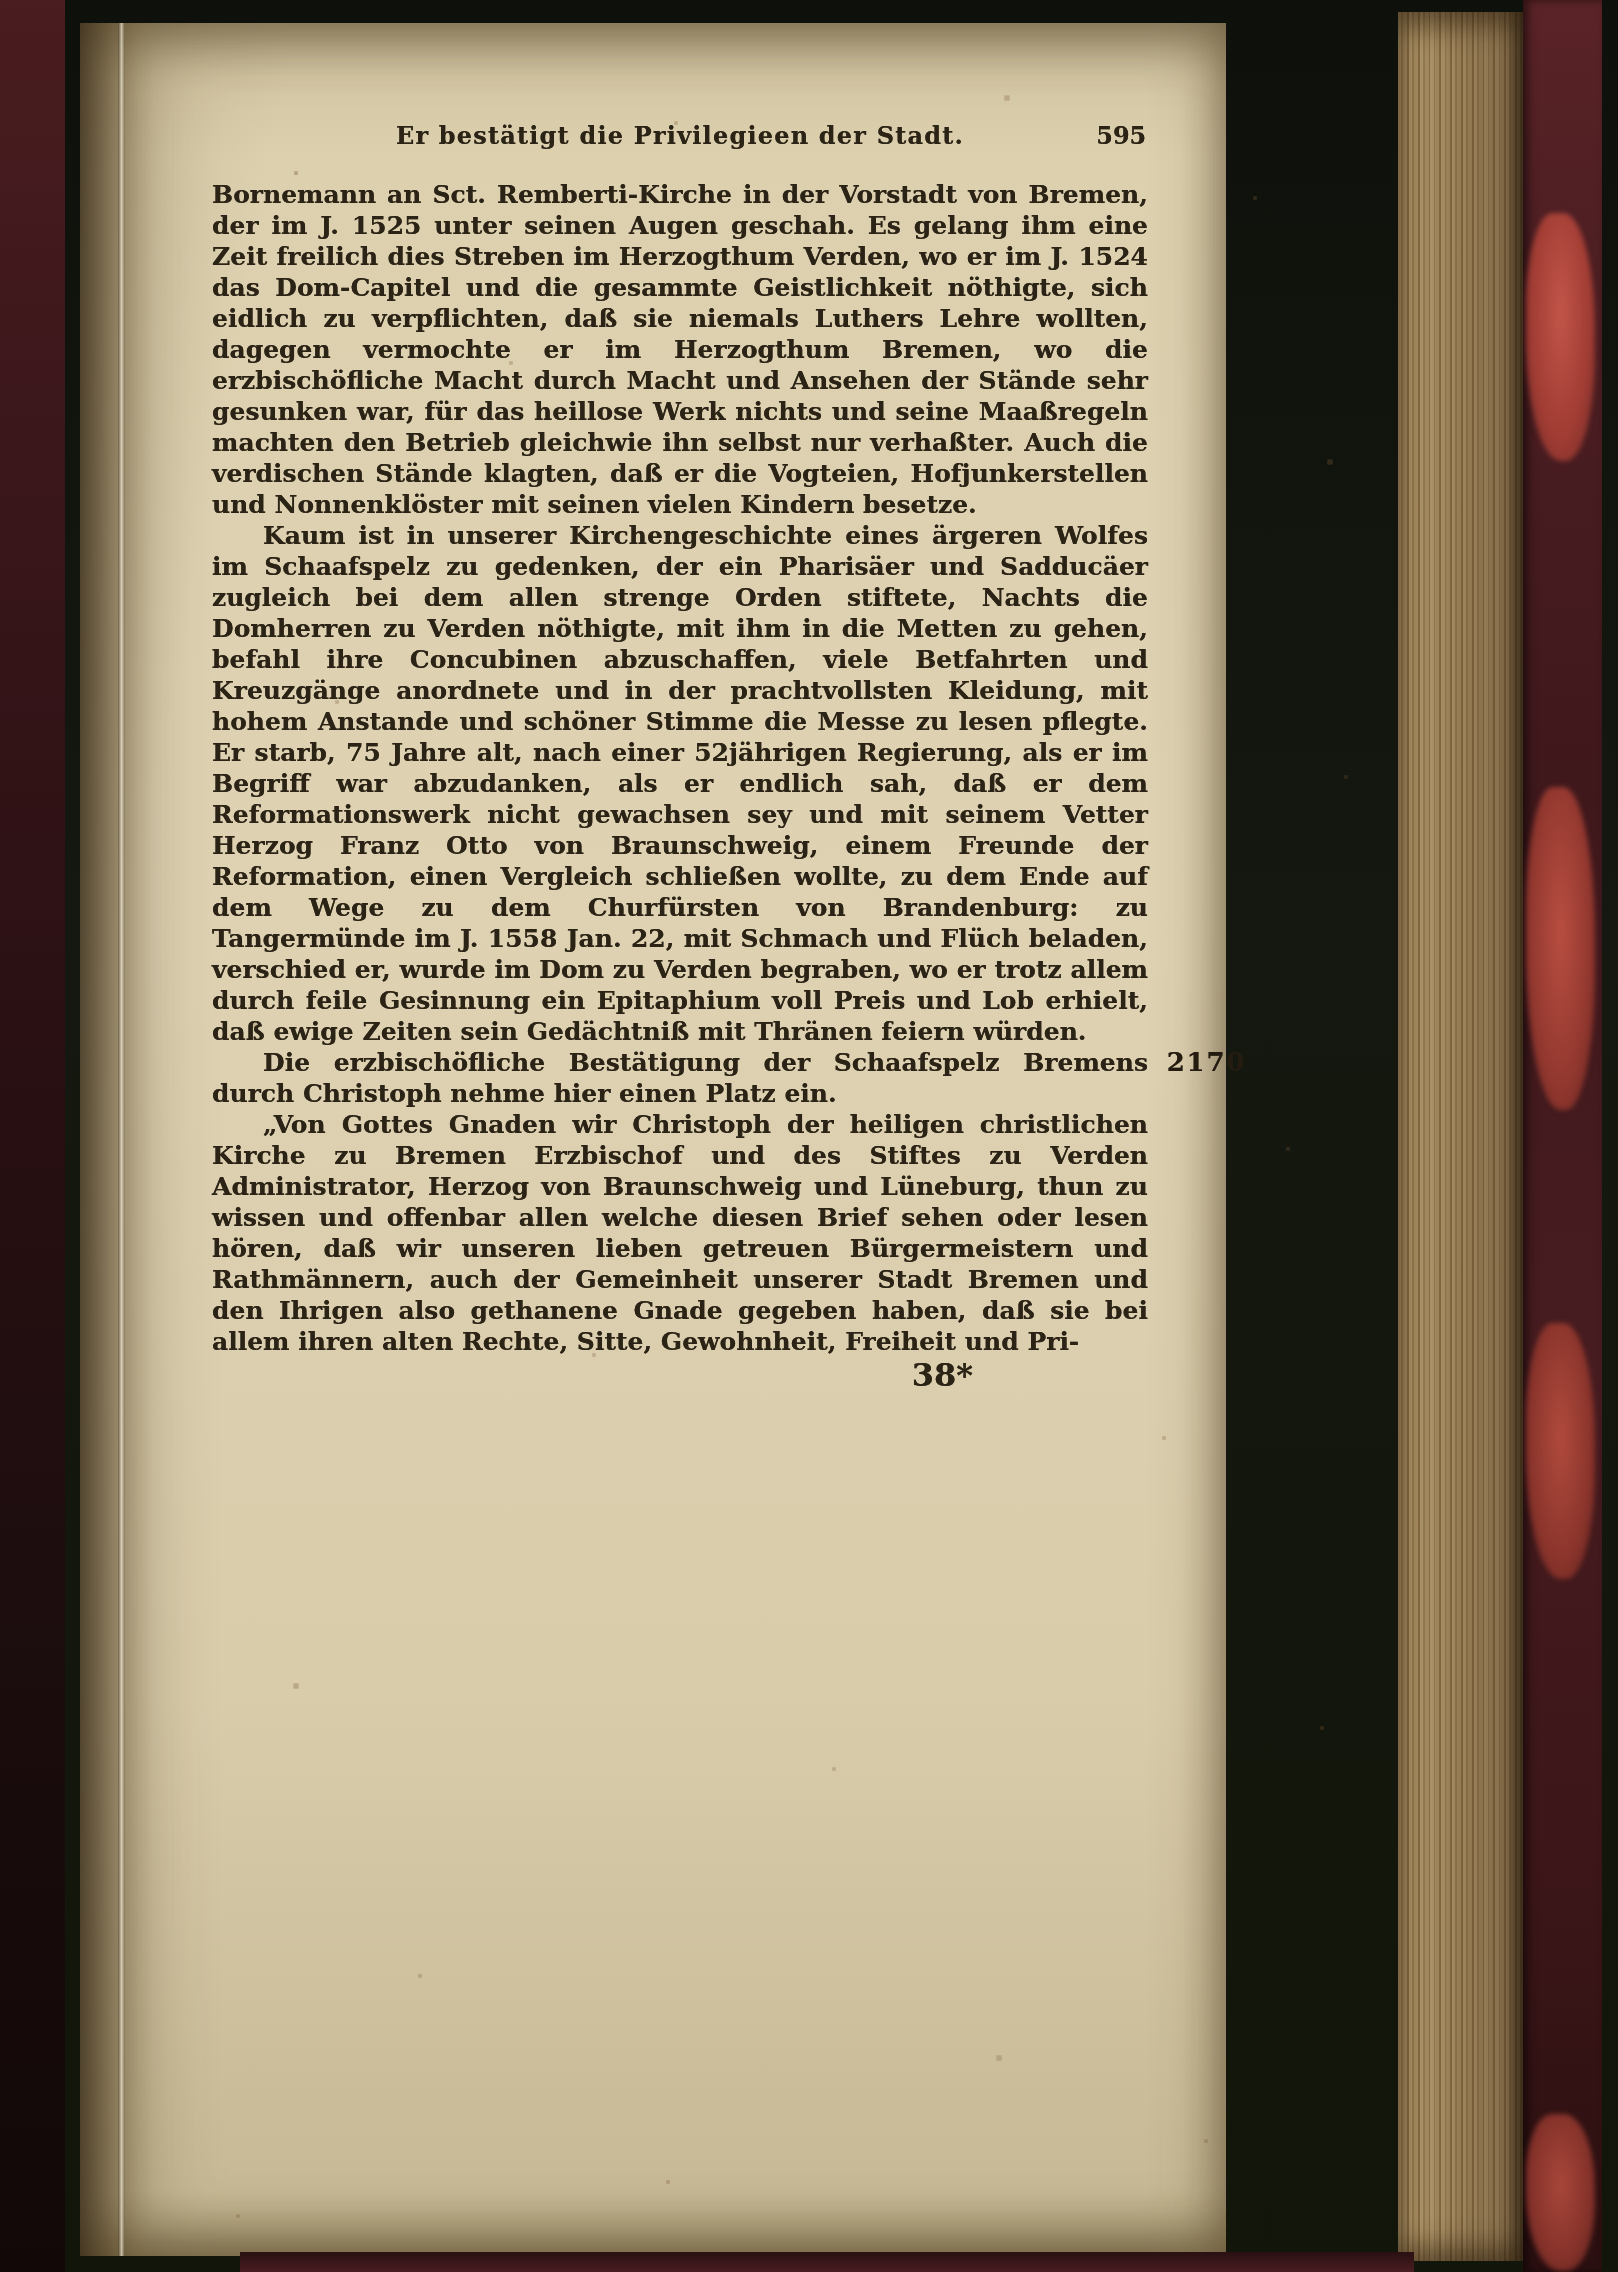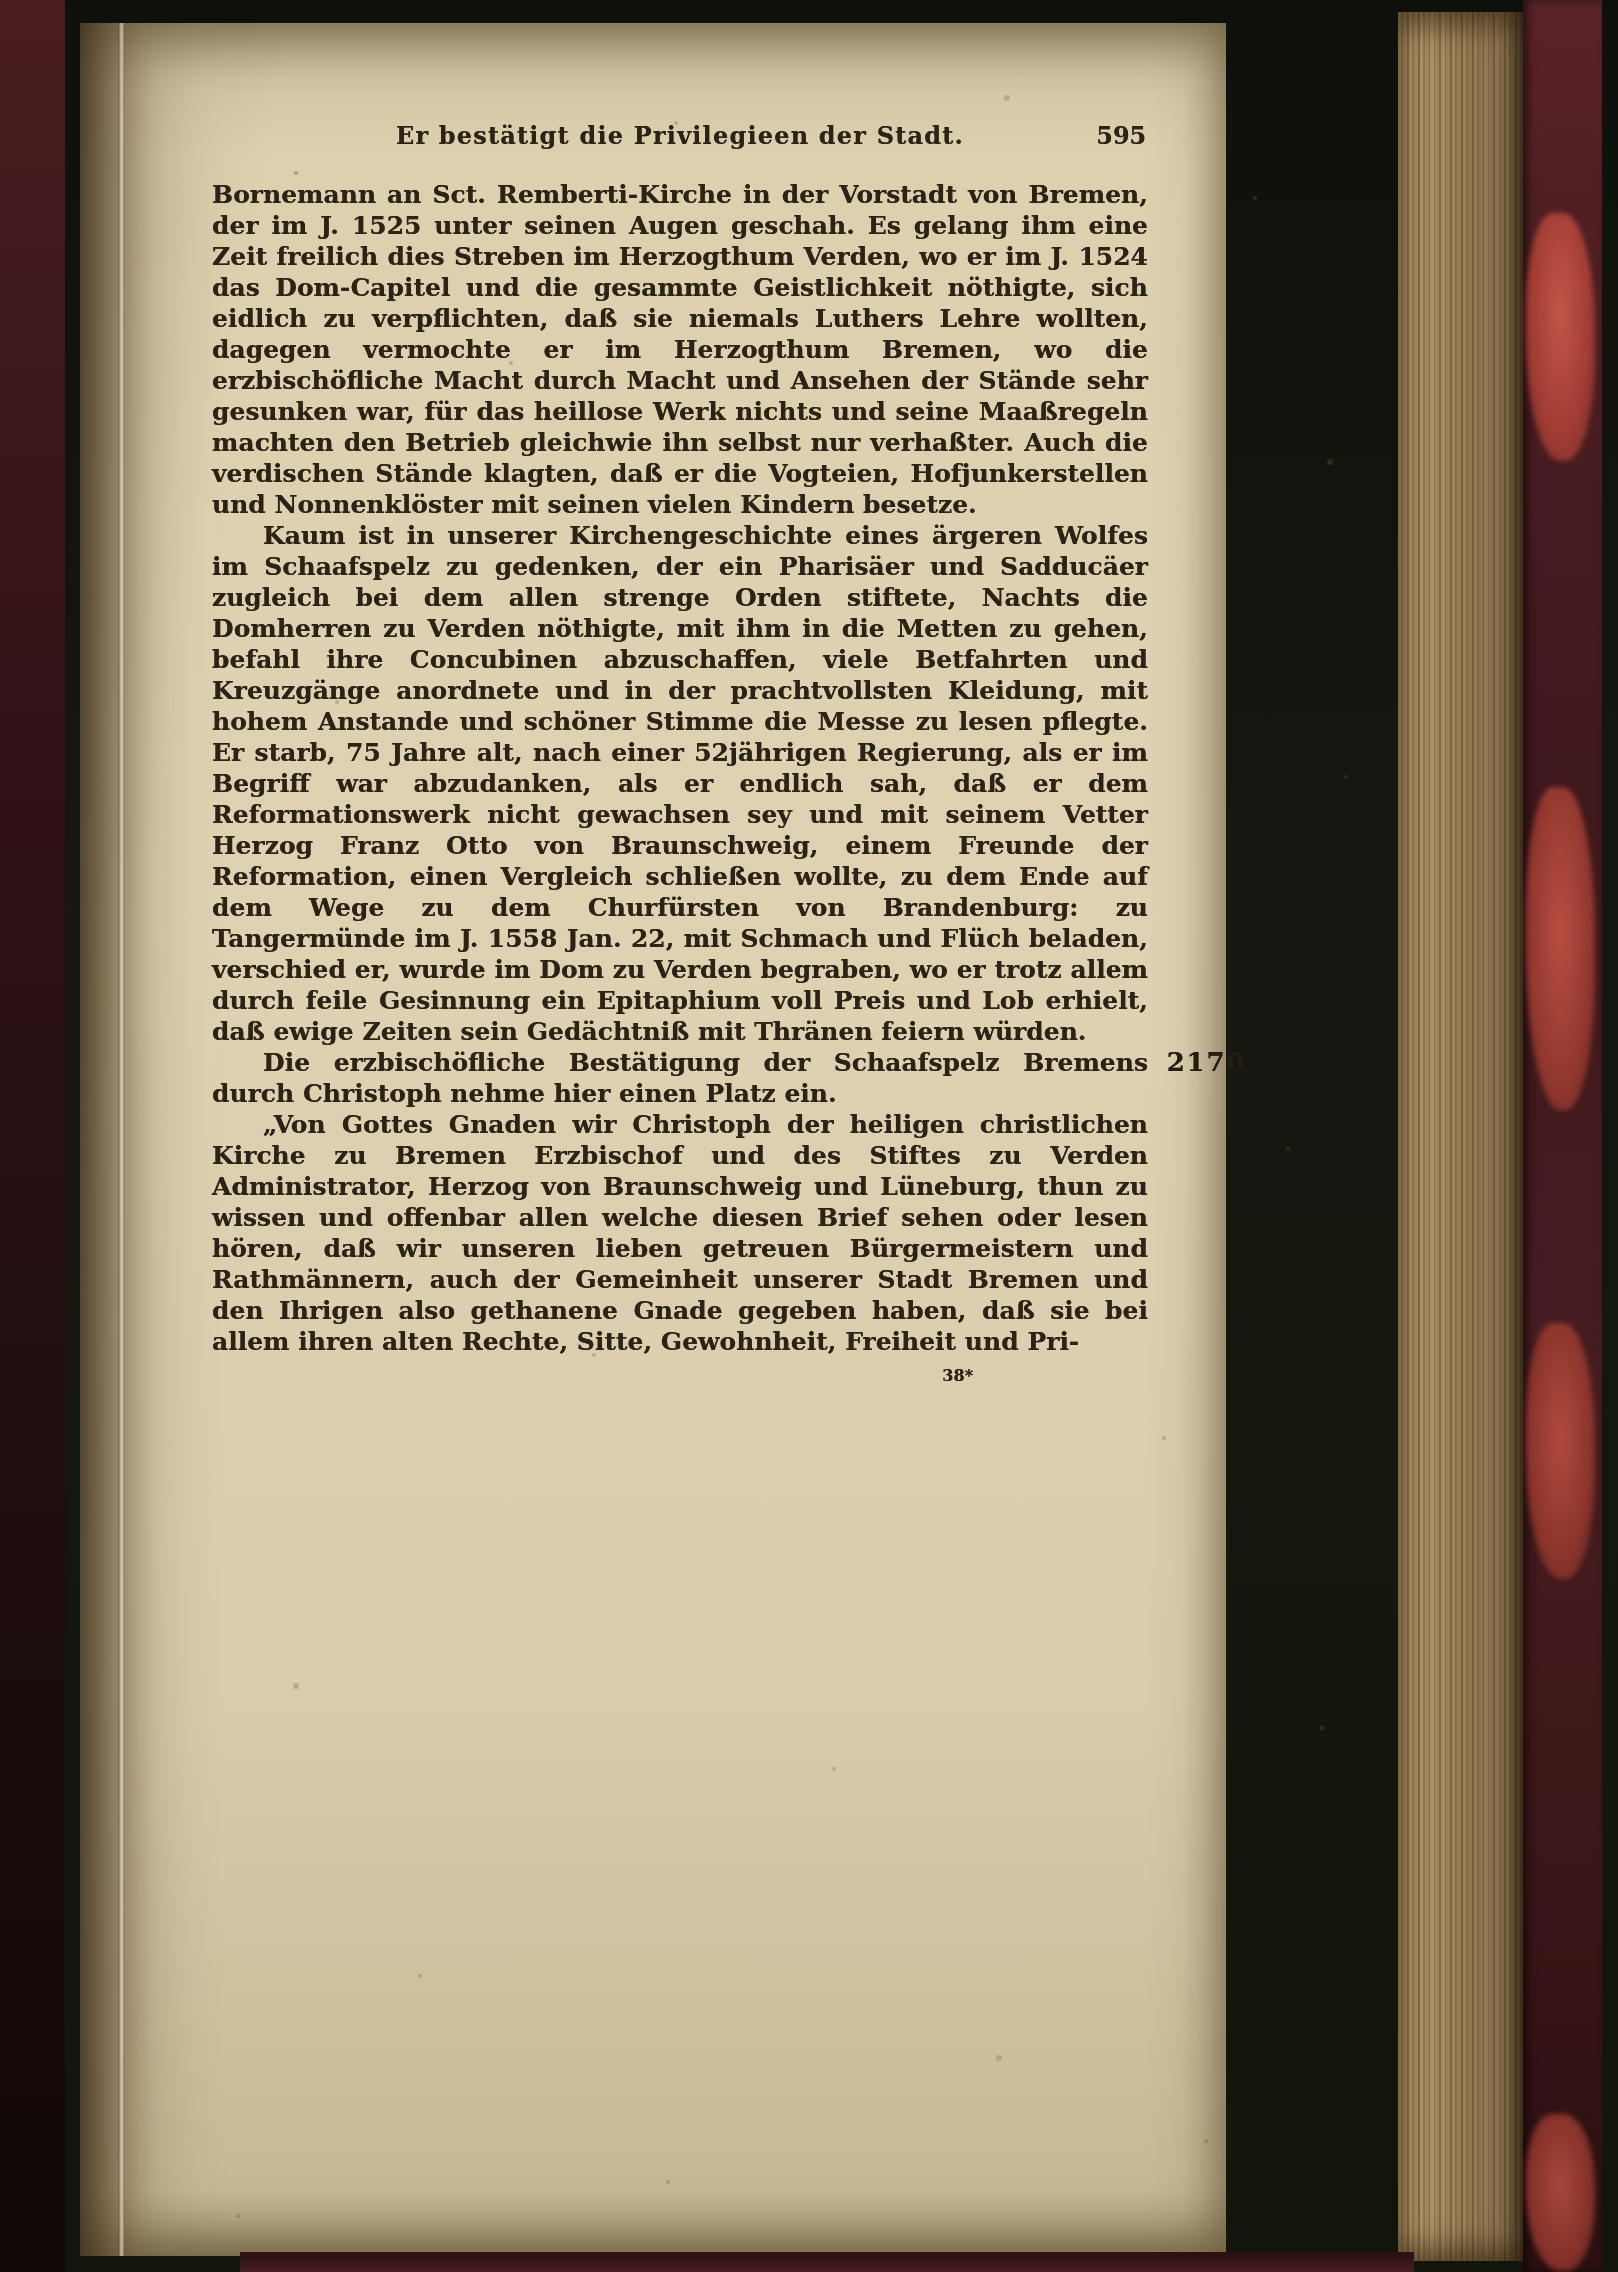--- a/index.html
+++ b/index.html
@@ -71,21 +71,21 @@
   .header-num { position: absolute; right: 1.7px; top: 0; letter-spacing: 0; }
 
   .body-text { font-size: 25px; line-height: 31px; font-weight: bold; text-align: justify; }
   .body-text p { margin: 0; }
   .body-text p.indent { text-indent: 51px; }
   .para-wrap { position: relative; }
   .margin-note {
     position: absolute; right: -98px; top: 0.8px;
     font-size: 26px; font-weight: bold; letter-spacing: 1.7px; color: #241c10;
   }
-  .signature { margin-top: 3.3px; text-align: right; padding-right: 175px; font-size: 16px; font-weight: bold; }
+  .signature { margin-top: 3.3px; text-align: right; padding-right: 175px; font-size: 32px; font-weight: bold; }
 
   
   .page-edges {
     position: absolute; left: 1398px; top: 11.6px; width: 126px; height: 2249px;
     background:
       linear-gradient(90deg, rgba(90,65,35,.15), rgba(60,40,20,.45) 85%, rgba(30,20,10,.7) 100%),
       repeating-linear-gradient(90deg, #c8ae7e 0 3.3px, #a88c5c 3.3px 5px, #bda273 5px 9px, #96794c 9px 10.8px);
     box-shadow: inset 0 16.5px 25px rgba(40,25,10,.5), inset 0 -16.5px 25px rgba(40,25,10,.5);
   }
 

